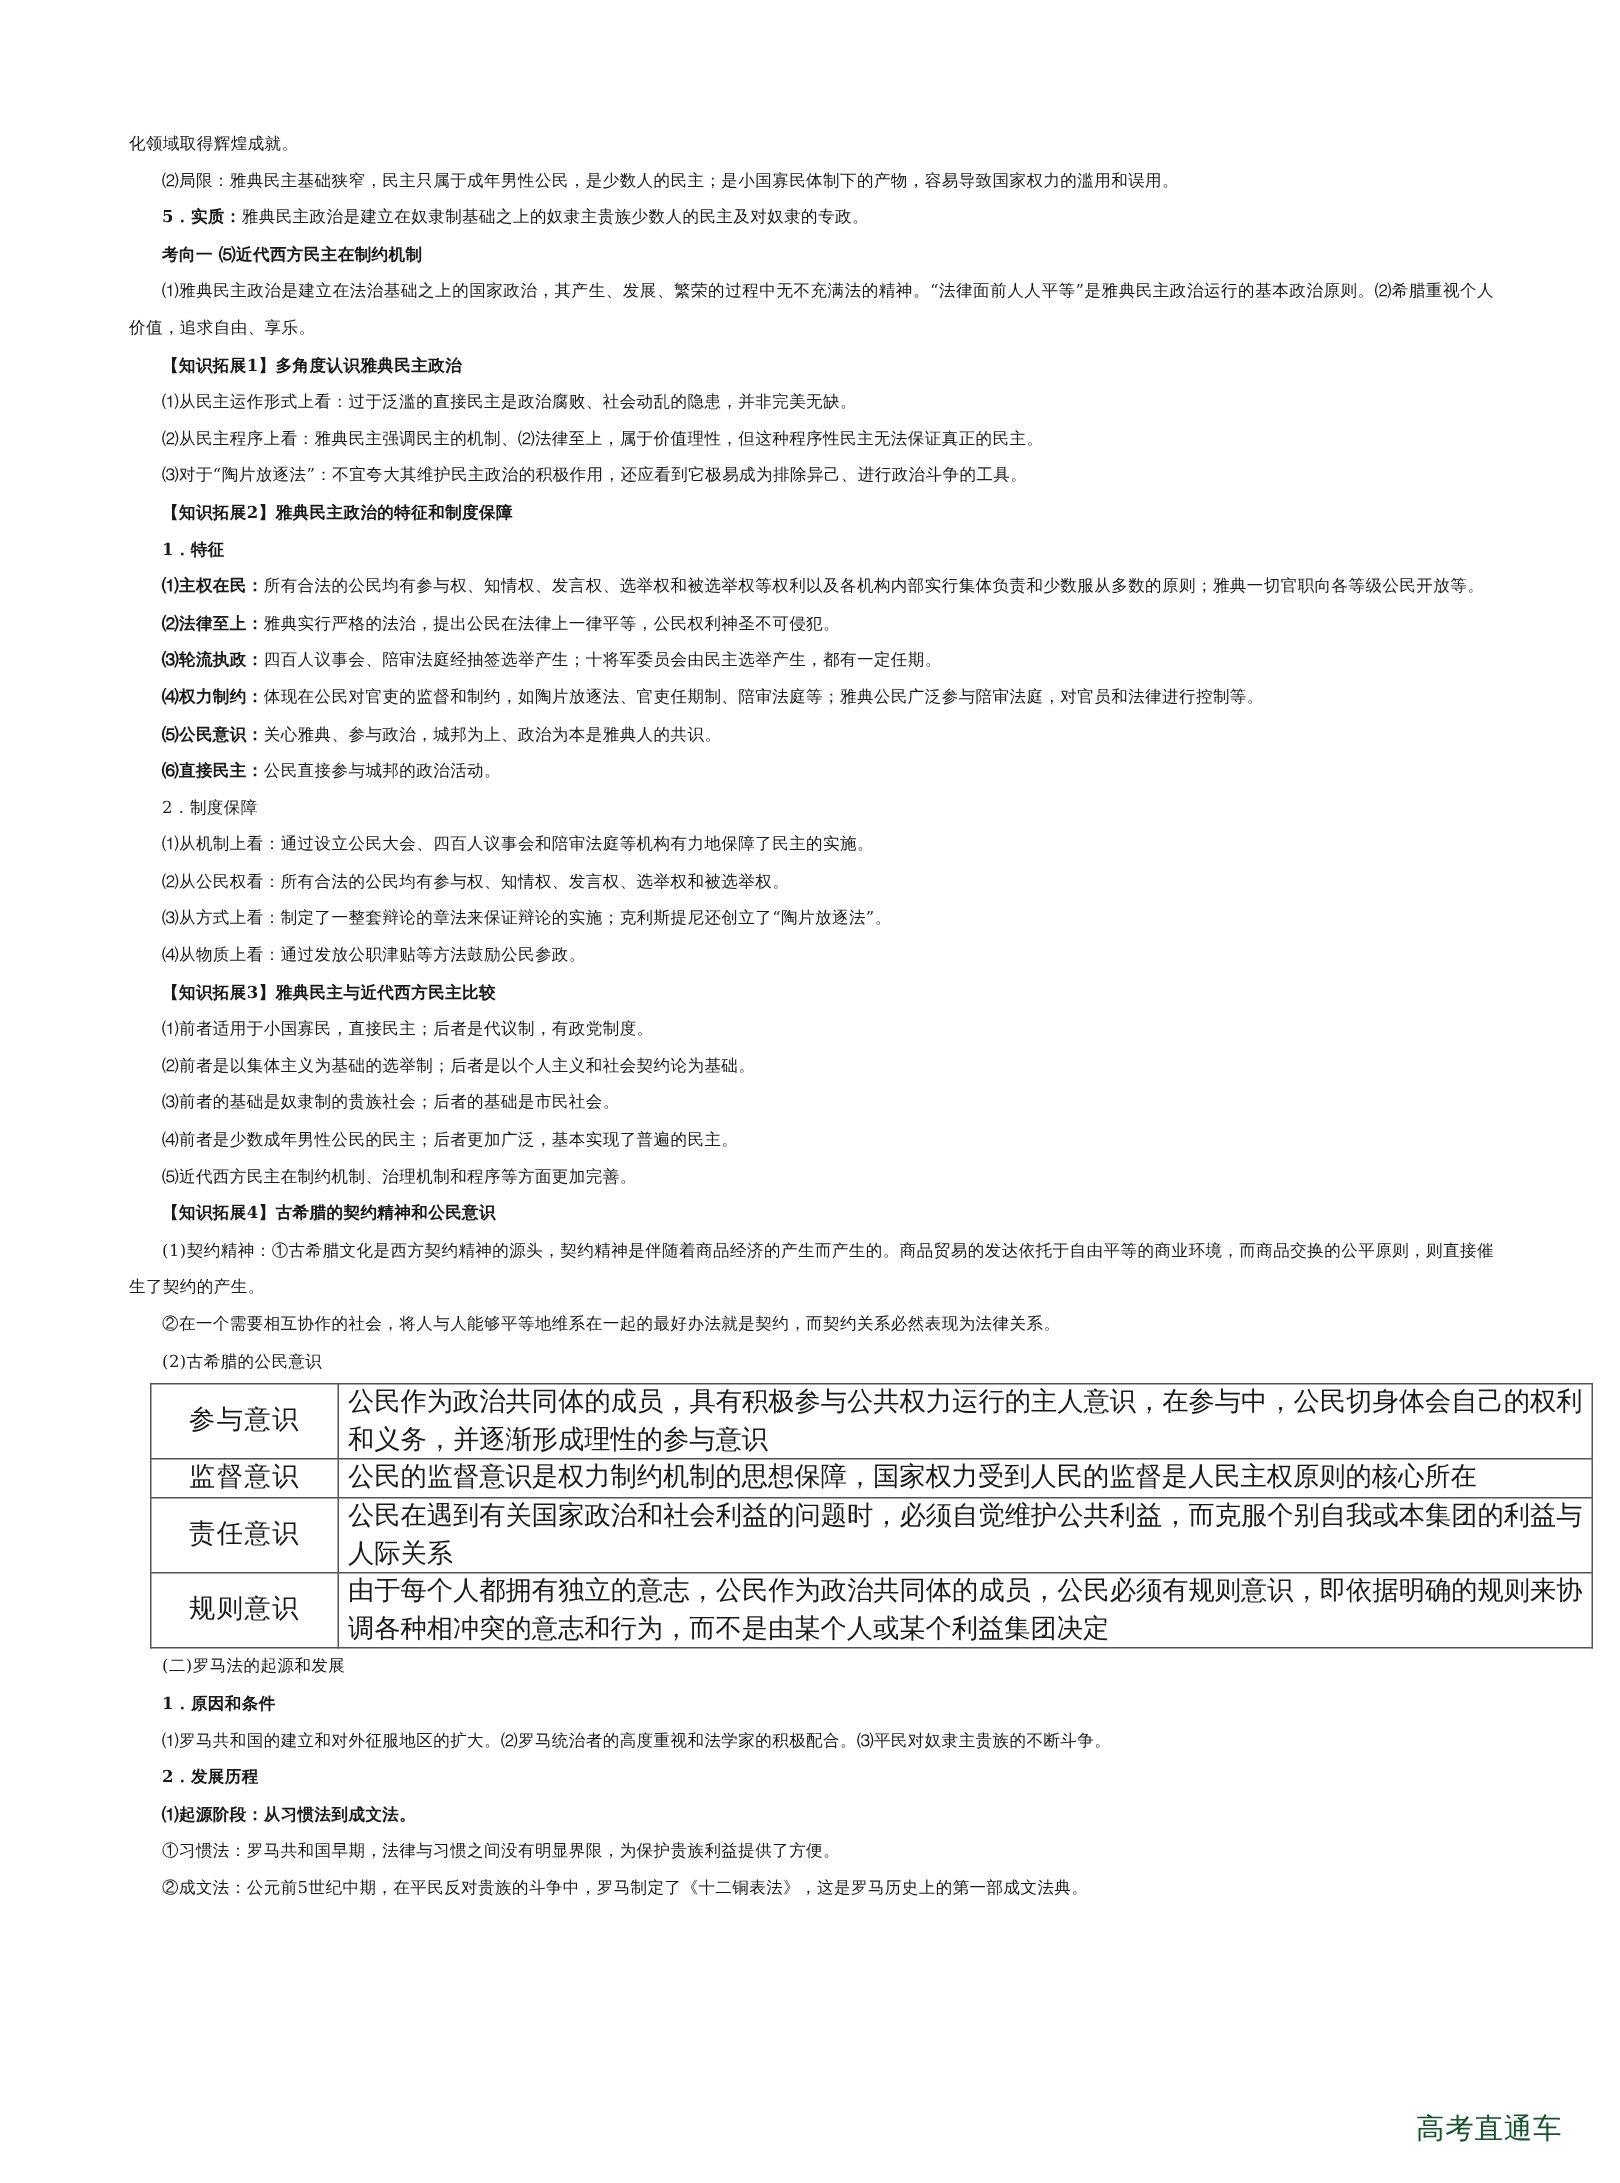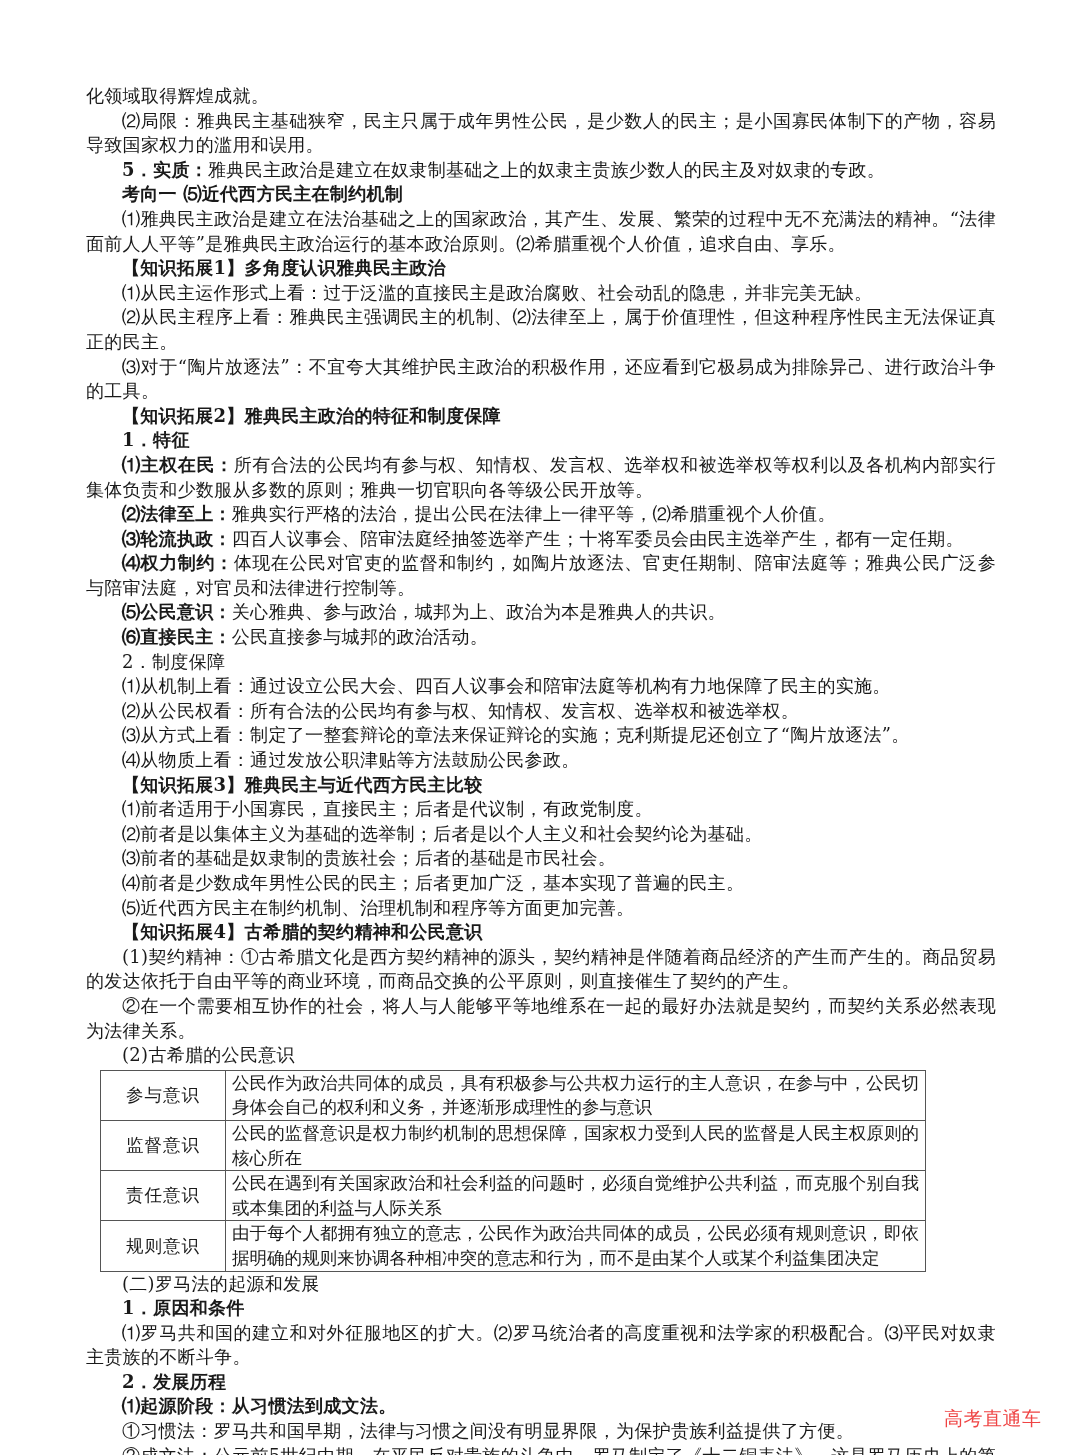--- a/index.html
+++ b/index.html
@@ -3,56 +3,56 @@
   <meta charset="utf-8">
   <style>
     html, body { margin: 0; padding: 0; background: #ffffff; }
     body {
       width: 1080px; height: 1455px; position: relative; overflow: hidden;
       font-family: "DejaVu Serif", "Liberation Serif", serif;
       color: #1a1a1a;
     }
     .page { position: absolute; left: 86px; top: 84px; width: 910px; }
     .line {
-      font-size: 18px; line-height: 24.6px; margin: 0; white-space: normal;
+      font-size: 11px; line-height: 24.6px; margin: 0; white-space: normal;
       letter-spacing: 0.3px; text-align: justify;
     }
     .indent { text-indent: 2em; }
     .b { font-weight: bold; }
     .head { font-weight: bold; }
     table.civic {
-      border-collapse: collapse; margin: 2px 0 0 14px; width: 826px;
+      border-collapse: collapse; margin: 2px 0 0 14px; width: 962px;
       font-size: 17.5px; line-height: 24.6px;
     }
     table.civic td { border: 1px solid #555; padding: 0 6px; vertical-align: top; }
     table.civic td.k { width: 112px; text-align: center; vertical-align: middle; letter-spacing: 1px; }
     table.civic td.v { text-align: justify; margin-left: 15px; }
     .watermark {
       position: absolute; left: 944px; top: 1406px;
       font-family: "DejaVu Sans", "Liberation Sans", sans-serif;
-      font-size: 19px; color: #ef4444; letter-spacing: 0.5px;
+      font-size: 19px; color: #14532d; letter-spacing: 0.5px;
     }
   </style>
 </head>
 <body>
 
 <div class="page">
   <p class="line">化领域取得辉煌成就。</p>
   <p class="line indent">⑵局限：雅典民主基础狭窄，民主只属于成年男性公民，是少数人的民主；是小国寡民体制下的产物，容易导致国家权力的滥用和误用。</p>
   <p class="line indent"><span class="b">5．实质：</span><span>雅典民主政治是建立在奴隶制基础之上的奴隶主贵族少数人的民主及对奴隶的专政。</span></p>
   <p class="line indent head">考向一  ⑸近代西方民主在制约机制</p>
   <p class="line indent">⑴雅典民主政治是建立在法治基础之上的国家政治，其产生、发展、繁荣的过程中无不充满法的精神。“法律面前人人平等”是雅典民主政治运行的基本政治原则。⑵希腊重视个人价值，追求自由、享乐。</p>
   <p class="line indent head">【知识拓展1】多角度认识雅典民主政治</p>
   <p class="line indent">⑴从民主运作形式上看：过于泛滥的直接民主是政治腐败、社会动乱的隐患，并非完美无缺。</p>
   <p class="line indent">⑵从民主程序上看：雅典民主强调民主的机制、⑵法律至上，属于价值理性，但这种程序性民主无法保证真正的民主。</p>
   <p class="line indent">⑶对于“陶片放逐法”：不宜夸大其维护民主政治的积极作用，还应看到它极易成为排除异己、进行政治斗争的工具。</p>
   <p class="line indent head">【知识拓展2】雅典民主政治的特征和制度保障</p>
   <p class="line indent head">1．特征</p>
   <p class="line indent"><span class="b">⑴主权在民：</span><span>所有合法的公民均有参与权、知情权、发言权、选举权和被选举权等权利以及各机构内部实行集体负责和少数服从多数的原则；雅典一切官职向各等级公民开放等。</span></p>
-  <p class="line indent"><span class="b">⑵法律至上：</span><span>雅典实行严格的法治，提出公民在法律上一律平等，⑵希腊重视个人价值。</span></p>
+  <p class="line indent"><span class="b">⑵法律至上：</span><span>雅典实行严格的法治，提出公民在法律上一律平等，公民权利神圣不可侵犯。</span></p>
   <p class="line indent"><span class="b">⑶轮流执政：</span><span>四百人议事会、陪审法庭经抽签选举产生；十将军委员会由民主选举产生，都有一定任期。</span></p>
   <p class="line indent"><span class="b">⑷权力制约：</span><span>体现在公民对官吏的监督和制约，如陶片放逐法、官吏任期制、陪审法庭等；雅典公民广泛参与陪审法庭，对官员和法律进行控制等。</span></p>
   <p class="line indent"><span class="b">⑸公民意识：</span><span>关心雅典、参与政治，城邦为上、政治为本是雅典人的共识。</span></p>
   <p class="line indent"><span class="b">⑹直接民主：</span><span>公民直接参与城邦的政治活动。</span></p>
   <p class="line indent">2．制度保障</p>
   <p class="line indent">⑴从机制上看：通过设立公民大会、四百人议事会和陪审法庭等机构有力地保障了民主的实施。</p>
   <p class="line indent">⑵从公民权看：所有合法的公民均有参与权、知情权、发言权、选举权和被选举权。</p>
   <p class="line indent">⑶从方式上看：制定了一整套辩论的章法来保证辩论的实施；克利斯提尼还创立了“陶片放逐法”。</p>
   <p class="line indent">⑷从物质上看：通过发放公职津贴等方法鼓励公民参政。</p>
   <p class="line indent head">【知识拓展3】雅典民主与近代西方民主比较</p>

